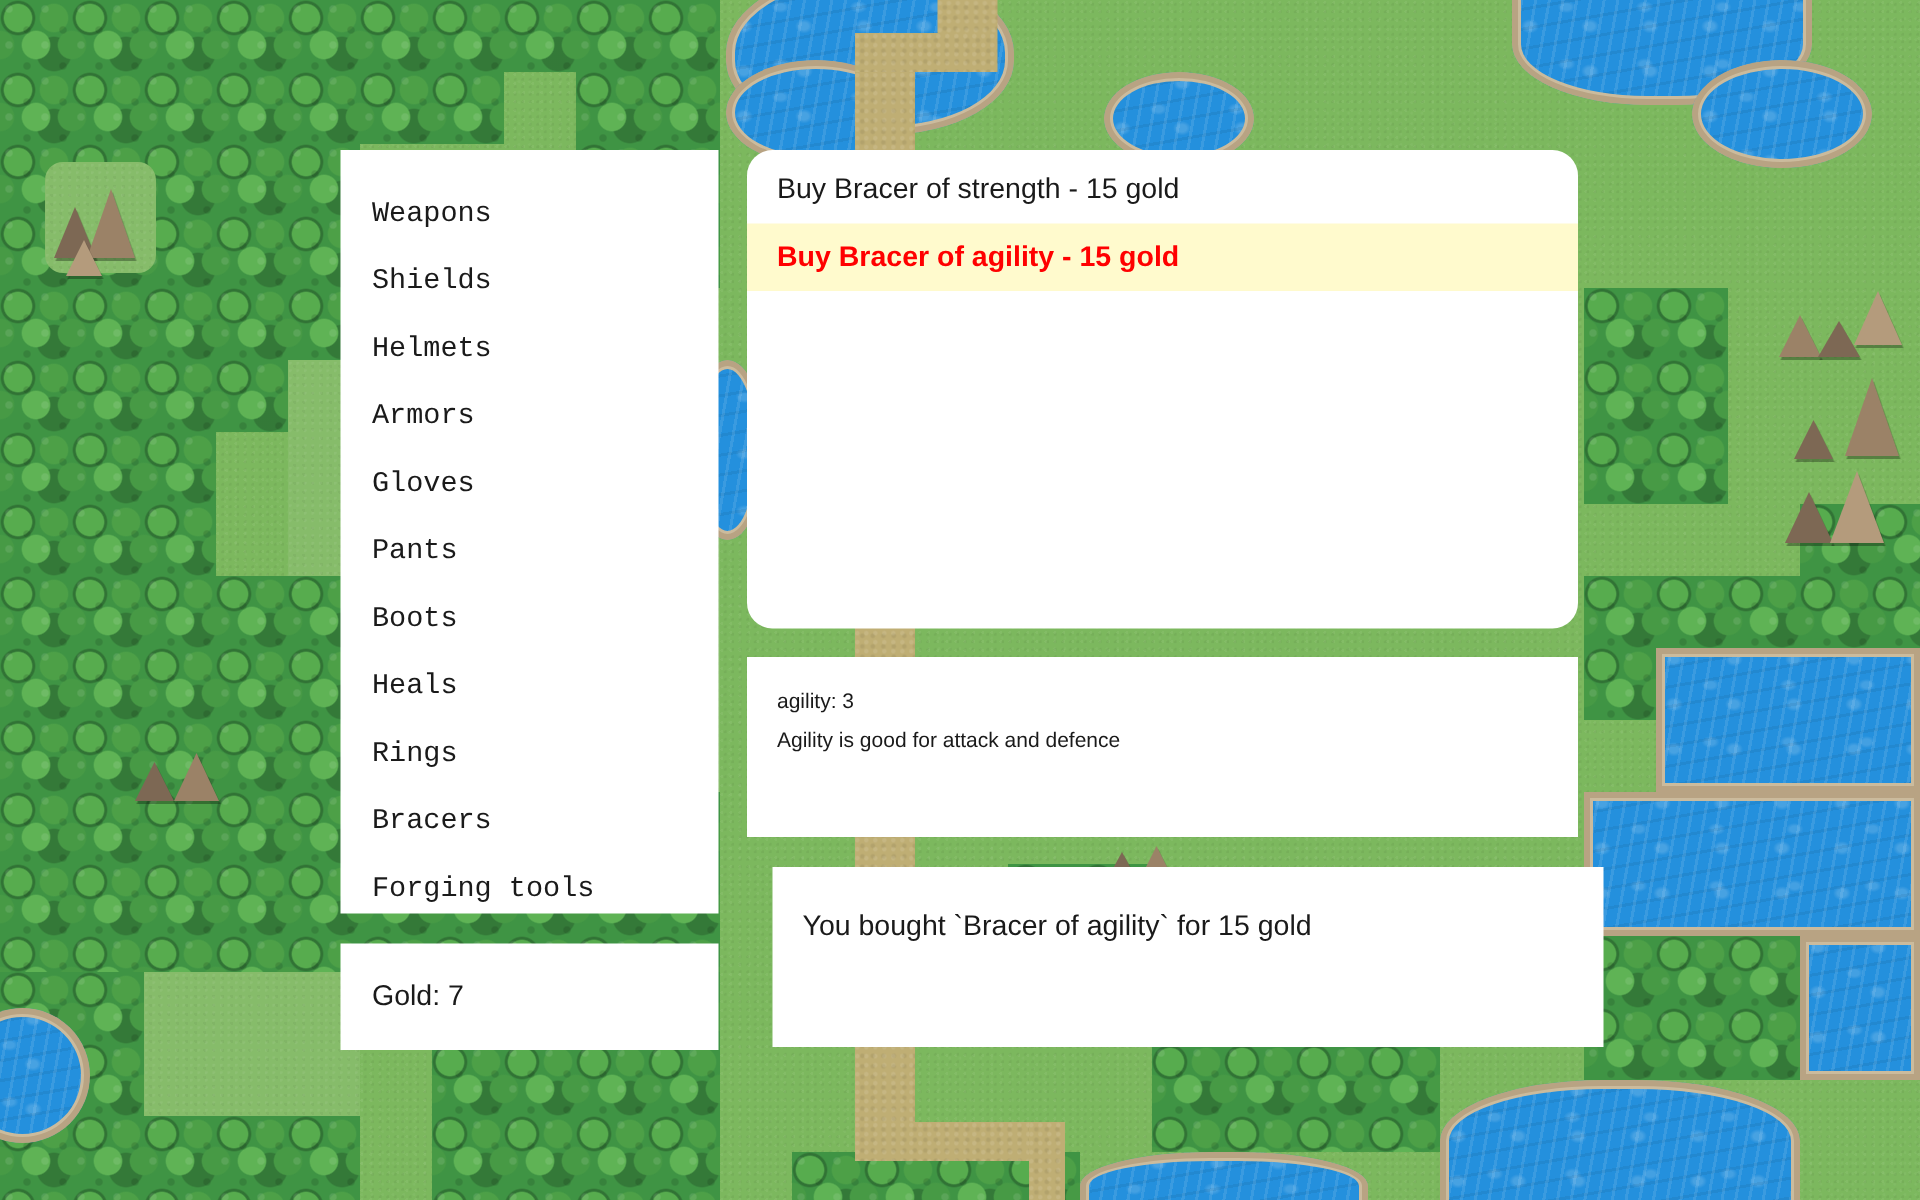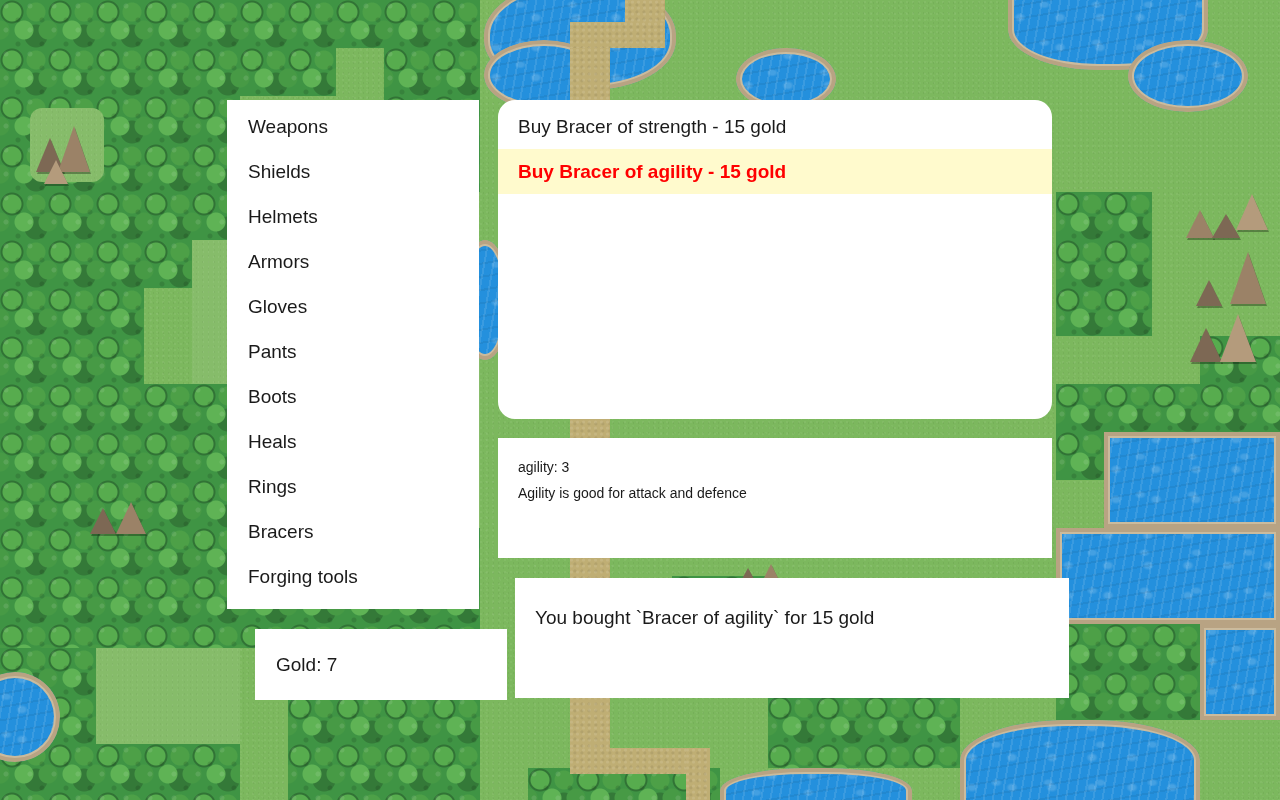--- a/index.html
+++ b/index.html
@@ -121,38 +121,38 @@
     position: absolute;
     background: #ffffff;
     box-sizing: border-box;
   }
 
   #menu-panel {
     left: 227px;
     top: 100px;
     width: 252px;
     height: 509px;
-    padding: 4px 0 0 0;
+    padding: 20px 0 0 0;
+    font-family: Liberation Mono, monospace;
   }
   .menu-item {
     height: 45px;
     line-height: 45px;
     padding-left: 21px;
     font-size: 19px;
     color: #1a1a1a;
     white-space: nowrap;
     cursor: pointer;
   }
 
   #gold-panel {
     left: 227px;
     top: 629px;
     width: 252px;
     height: 71px;
-    margin-left: 28px;
   }
   #gold-text {
     padding-left: 21px;
     line-height: 71px;
     font-size: 19px;
     color: #1a1a1a;
   }
 
   #items-panel {
     left: 498px;

